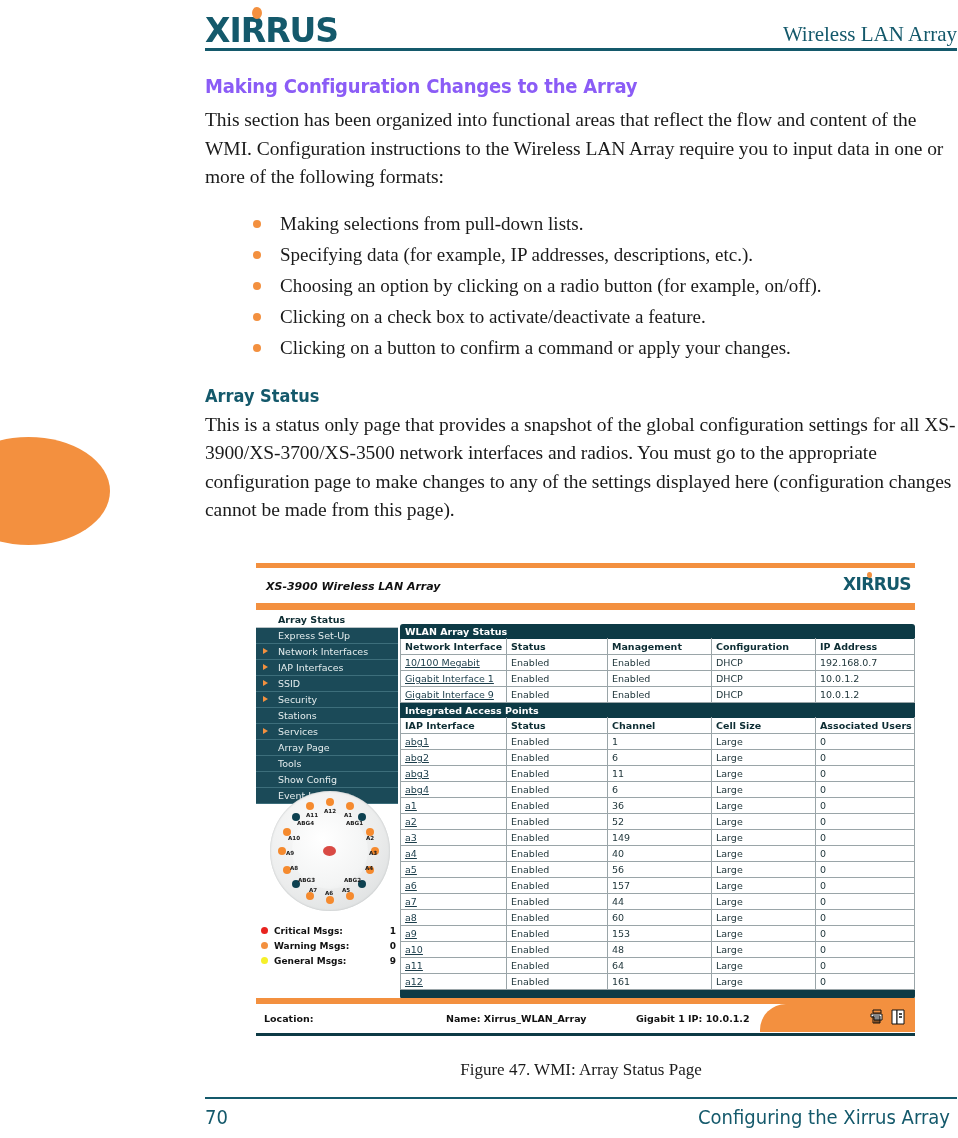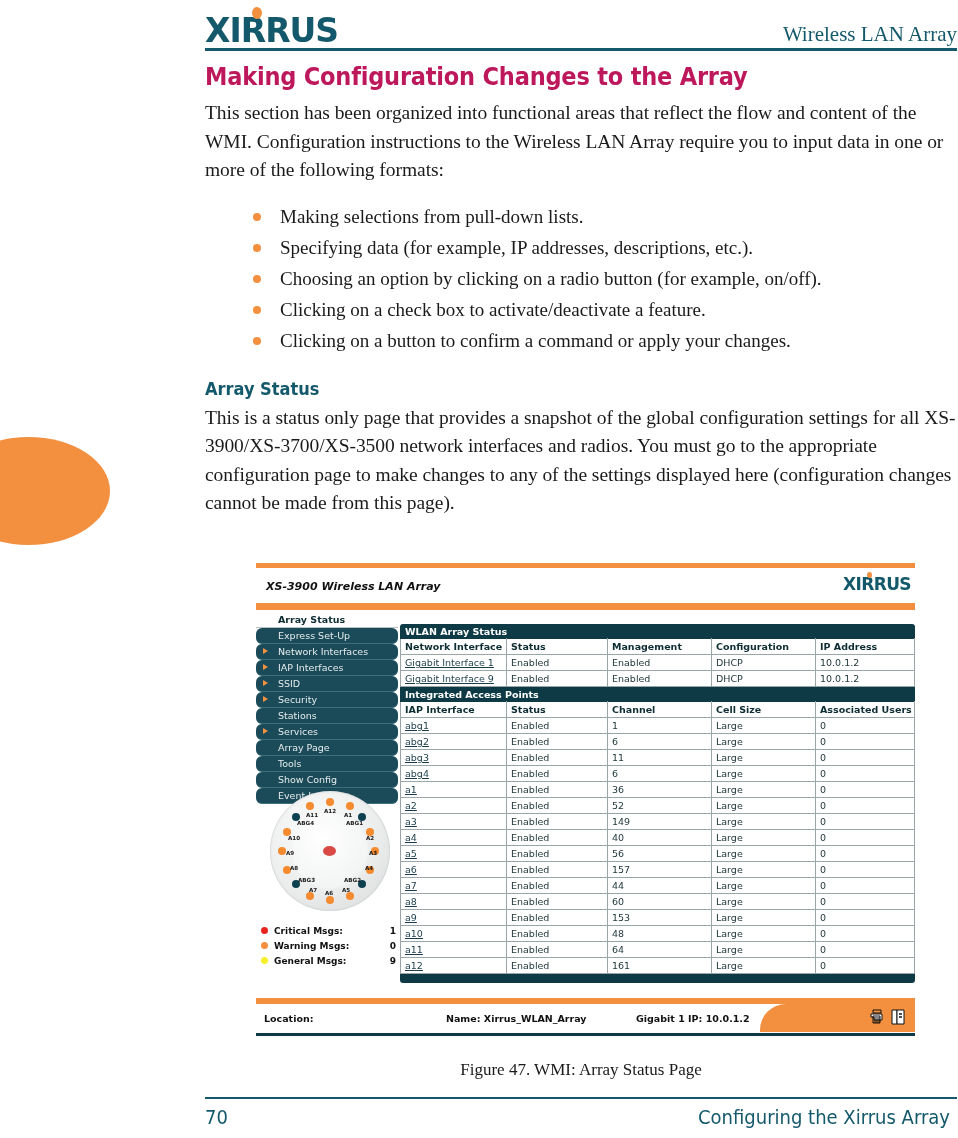--- a/index.html
+++ b/index.html
@@ -42,23 +42,23 @@
     font-size: 21px; color: #14596b;
   }
   .header-rule {
     position: absolute; left: 205px; top: 48px; width: 752px; height: 3px;
     background: #14596b;
   }
 
   
   .content { position: absolute; left: 205px; top: 62px; width: 752px; }
   h1.sec-title {
-    margin: 0 0 8px 0;
+    margin: 12px 0 8px 0;
     font-family: "DejaVu Sans Condensed", "DejaVu Sans", sans-serif;
-    font-size: 25px; font-weight: bold; color: #be185d;
+    font-size: 20px; font-weight: bold; color: #8b5cf6;
     letter-spacing: -0.2px;
   }
   h2.sub-title {
     margin: 22px 0 5px 0;
     font-family: "DejaVu Sans Condensed", "DejaVu Sans", sans-serif;
     font-size: 18px; font-weight: bold; color: #14596b;
   }
   p.para {
     margin: 0; font-size: 19.5px; line-height: 28.5px; color: #1a1a1a;
     letter-spacing: -0.05px;
@@ -101,21 +101,21 @@
   .sidebar { position:absolute; left:0; top:49px; width:142px; }
   .side-head {
     height:16px; background:#ffffff; border-bottom:1px solid #b9c3c6;
     font-size:9.5px; font-weight:bold; color:#0d2d33;
     display:flex; align-items:center; padding-left:22px;
   }
   .side-item {
     position:relative; height:16px; background:#1b4a58;
     border-bottom:1px solid #3d6e7b;
     font-size:9.5px; color:#e4eced;
-    display:flex; align-items:center; padding-left:22px;border-radius:6px;
+    display:flex; align-items:center; padding-left:22px;
   }
   .side-item .caret {
     position:absolute; left:7px; top:4px;
     width:0; height:0;
     border-left:5px solid #f3903f;
     border-top:3.5px solid transparent;
     border-bottom:3.5px solid transparent;
   }
 
   
@@ -380,20 +380,27 @@
       <thead>
         <tr>
           <th style="width:106px">Network Interface</th>
           <th style="width:101px">Status</th>
           <th style="width:104px">Management</th>
           <th style="width:104px">Configuration</th>
           <th>IP Address</th>
         </tr>
       </thead>
       <tbody>
+        <tr>
+          <td class="link">10/100 Megabit</td>
+          <td>Enabled</td>
+          <td>Enabled</td>
+          <td>DHCP</td>
+          <td>192.168.0.7</td>
+        </tr>
         <tr>
           <td class="link">Gigabit Interface 1</td>
           <td>Enabled</td>
           <td>Enabled</td>
           <td>DHCP</td>
           <td>10.0.1.2</td>
         </tr>
         <tr>
           <td class="link">Gigabit Interface 9</td>
           <td>Enabled</td>

